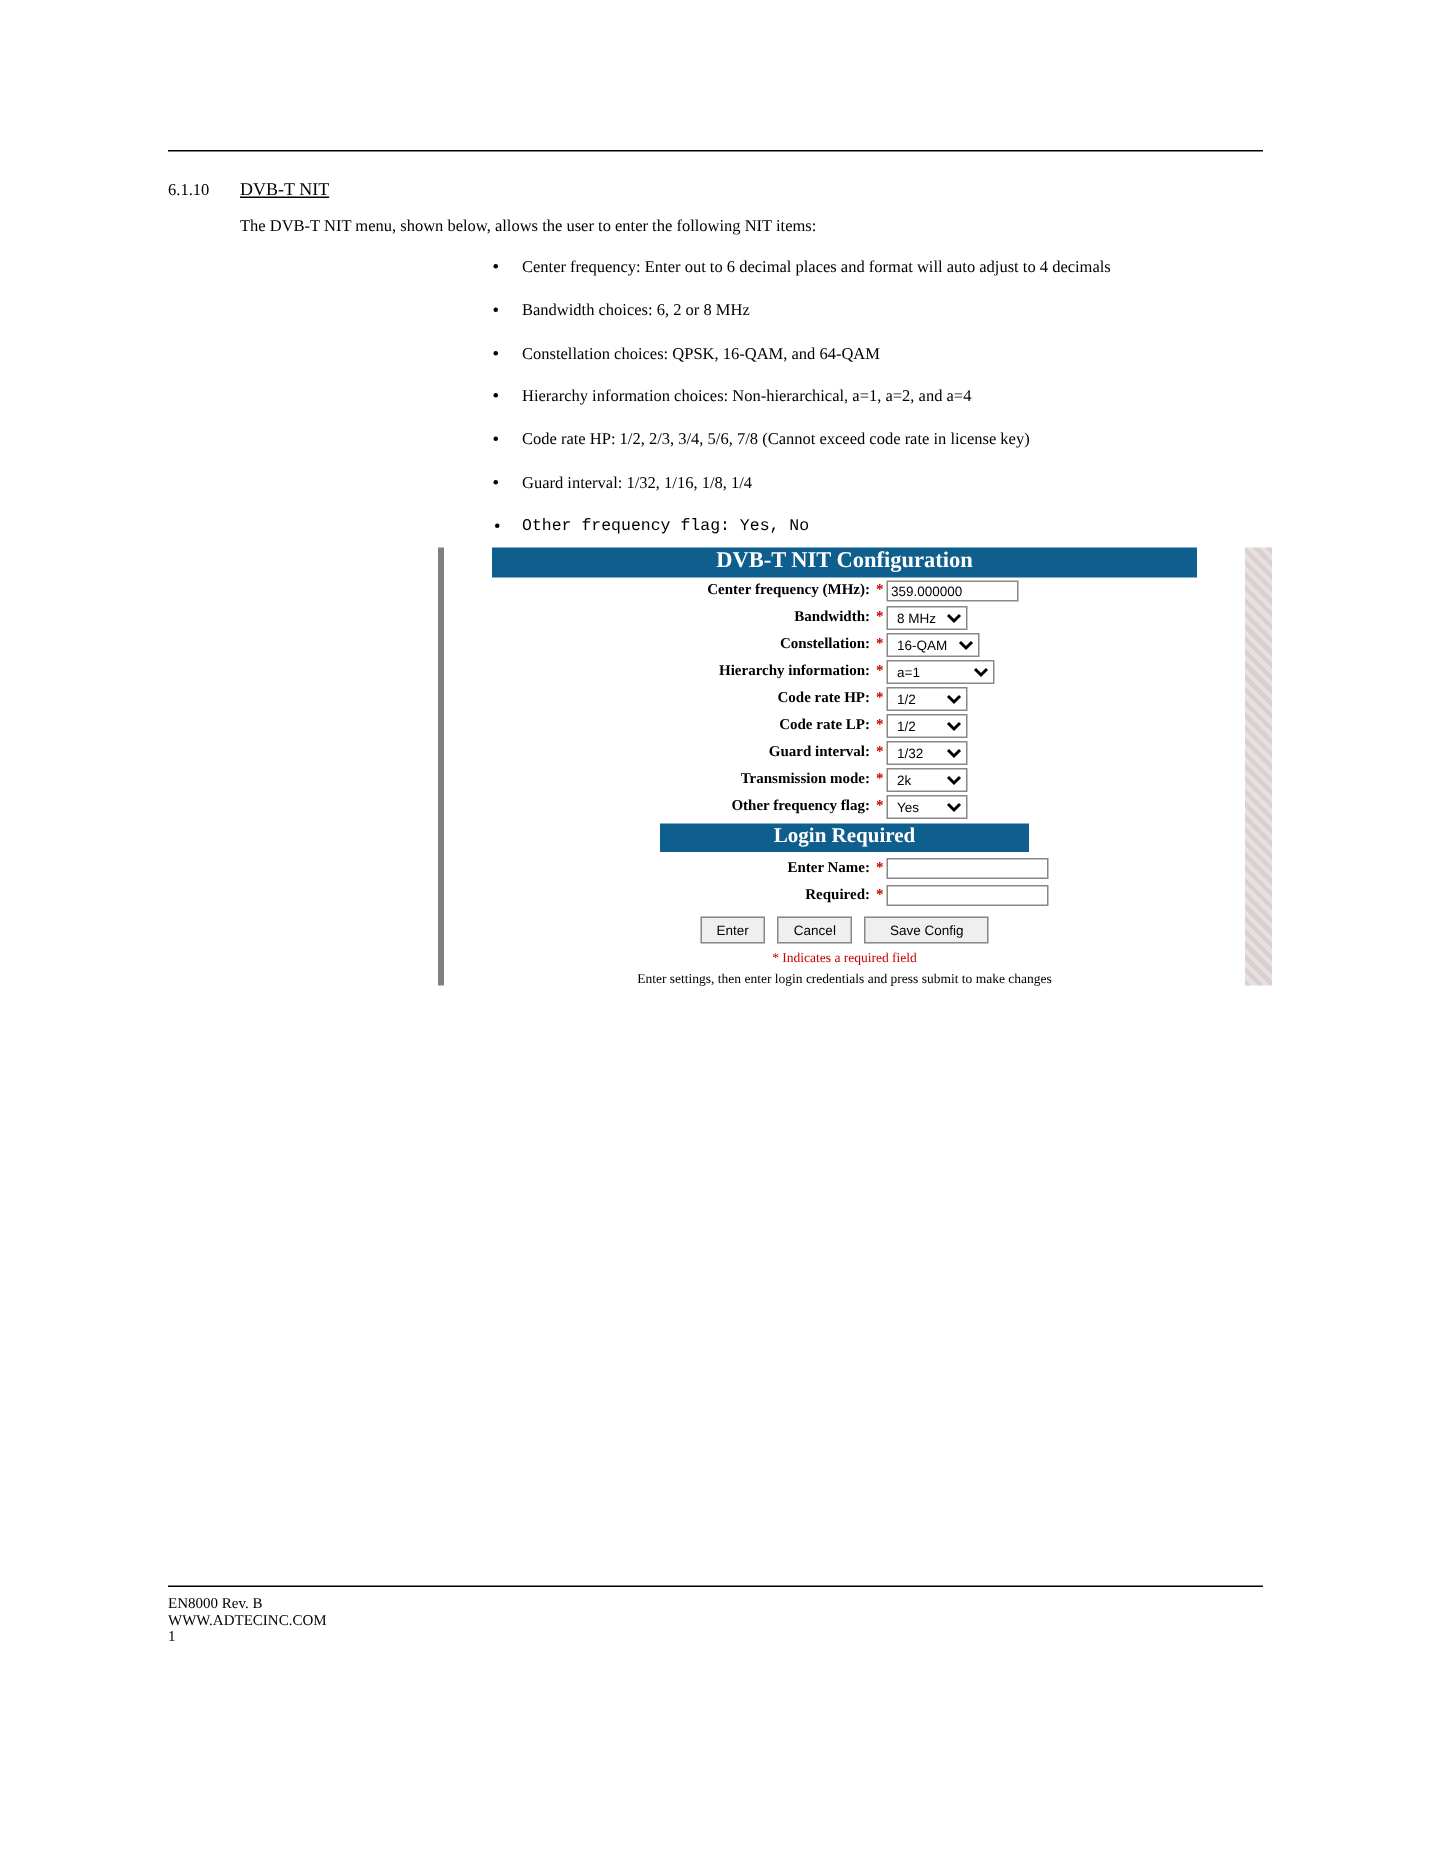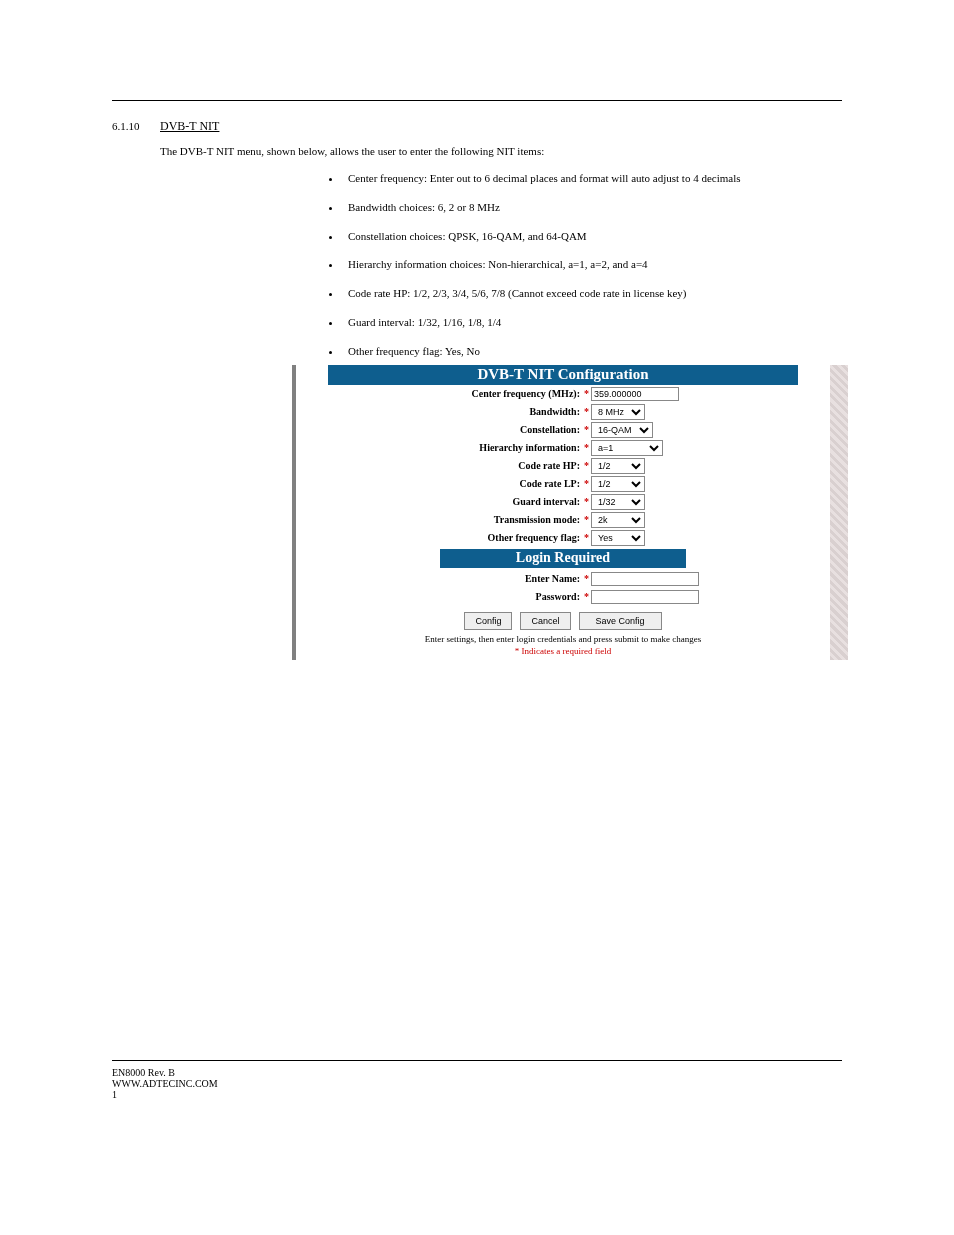--- a/index.html
+++ b/index.html
@@ -31,21 +31,21 @@
     line-height: 1.35;
   }
   ul.bullets {
     list-style: disc;
     margin: 0 0 6px 230px;
     padding: 0;
     font-size: 11px;
     line-height: 1.35;
   }
   ul.bullets li { margin-bottom: 14px; padding-left: 6px; }
-  ul.bullets li:last-child { margin-bottom: 4px; }
+  ul.bullets li:last-child { margin-bottom: 4px; font-family: Liberation Mono, monospace; }
 
   
   .figure-wrap {
     margin: 4px 0 0 180px;
     width: 556px;
     display: flex;
     gap: 24px;
   }
   .sidebar-bar {
     width: 4px;
@@ -221,33 +221,33 @@
       </div>
 
       <div class="panel-header login">Login Required</div>
 
       <div class="form-row">
         <span class="fr-label">Enter Name:</span>
         <span class="fr-star">*</span>
         <input class="fr-input login" style="">
       </div>
       <div class="form-row">
-        <span class="fr-label">Password:</span>
+        <span class="fr-label">Required:</span>
         <span class="fr-star">*</span>
         <input type="password" class="fr-input login" style="">
       </div>
 
       <div class="btn-row">
-        <button class="btn">Config</button>
+        <button class="btn">Enter</button>
         <button class="btn">Cancel</button>
         <button class="btn" style="padding:0 16px">Save Config</button>
       </div>
 
+      <div class="hint red">* Indicates a required field</div>
       <div class="hint">Enter settings, then enter login credentials and press submit to make changes</div>
-      <div class="hint red">* Indicates a required field</div>
     </div>
 
     <div class="scroll-strip"></div>
   </div>
 
   <div class="footer">
     <hr class="hr">
     <div class="footer-line">
       <span>EN8000 Rev. B</span>
       <span>WWW.ADTECINC.COM</span>

